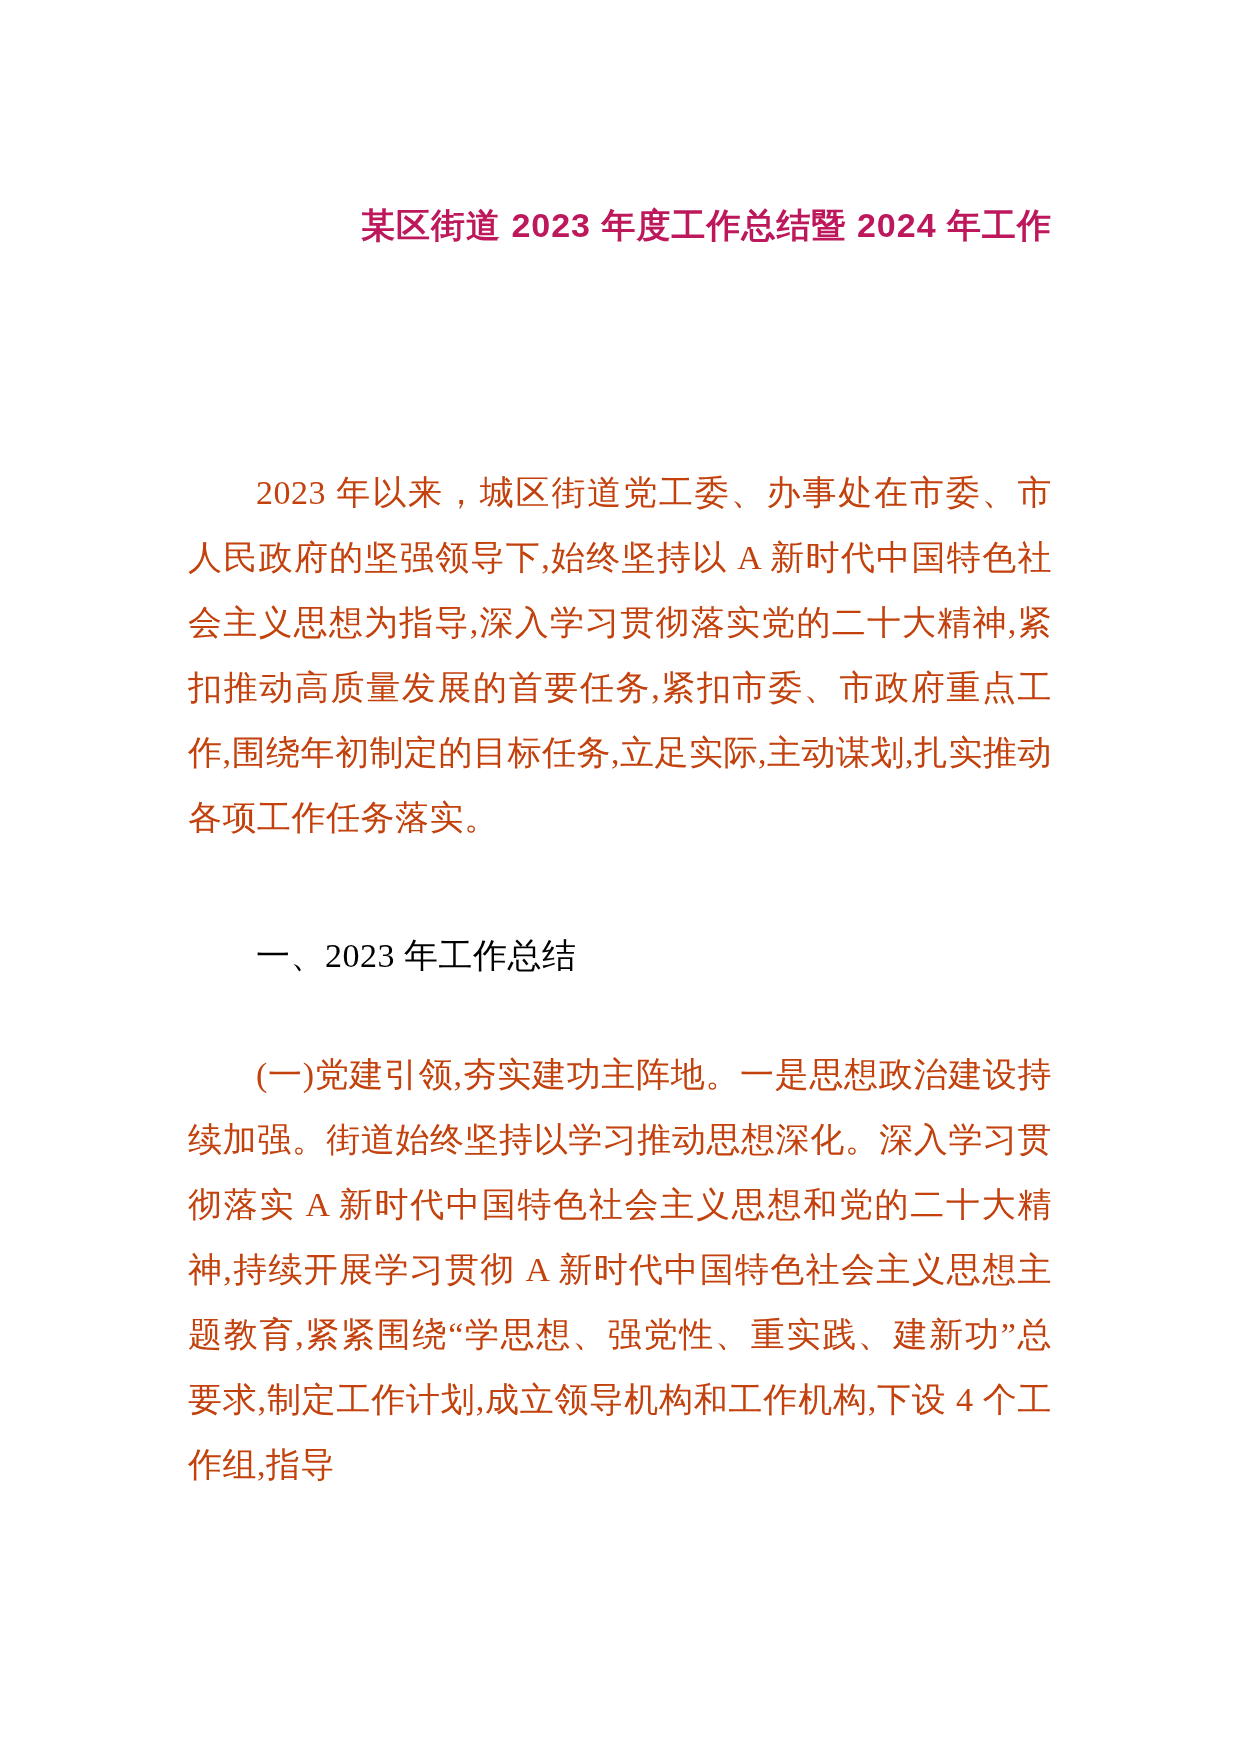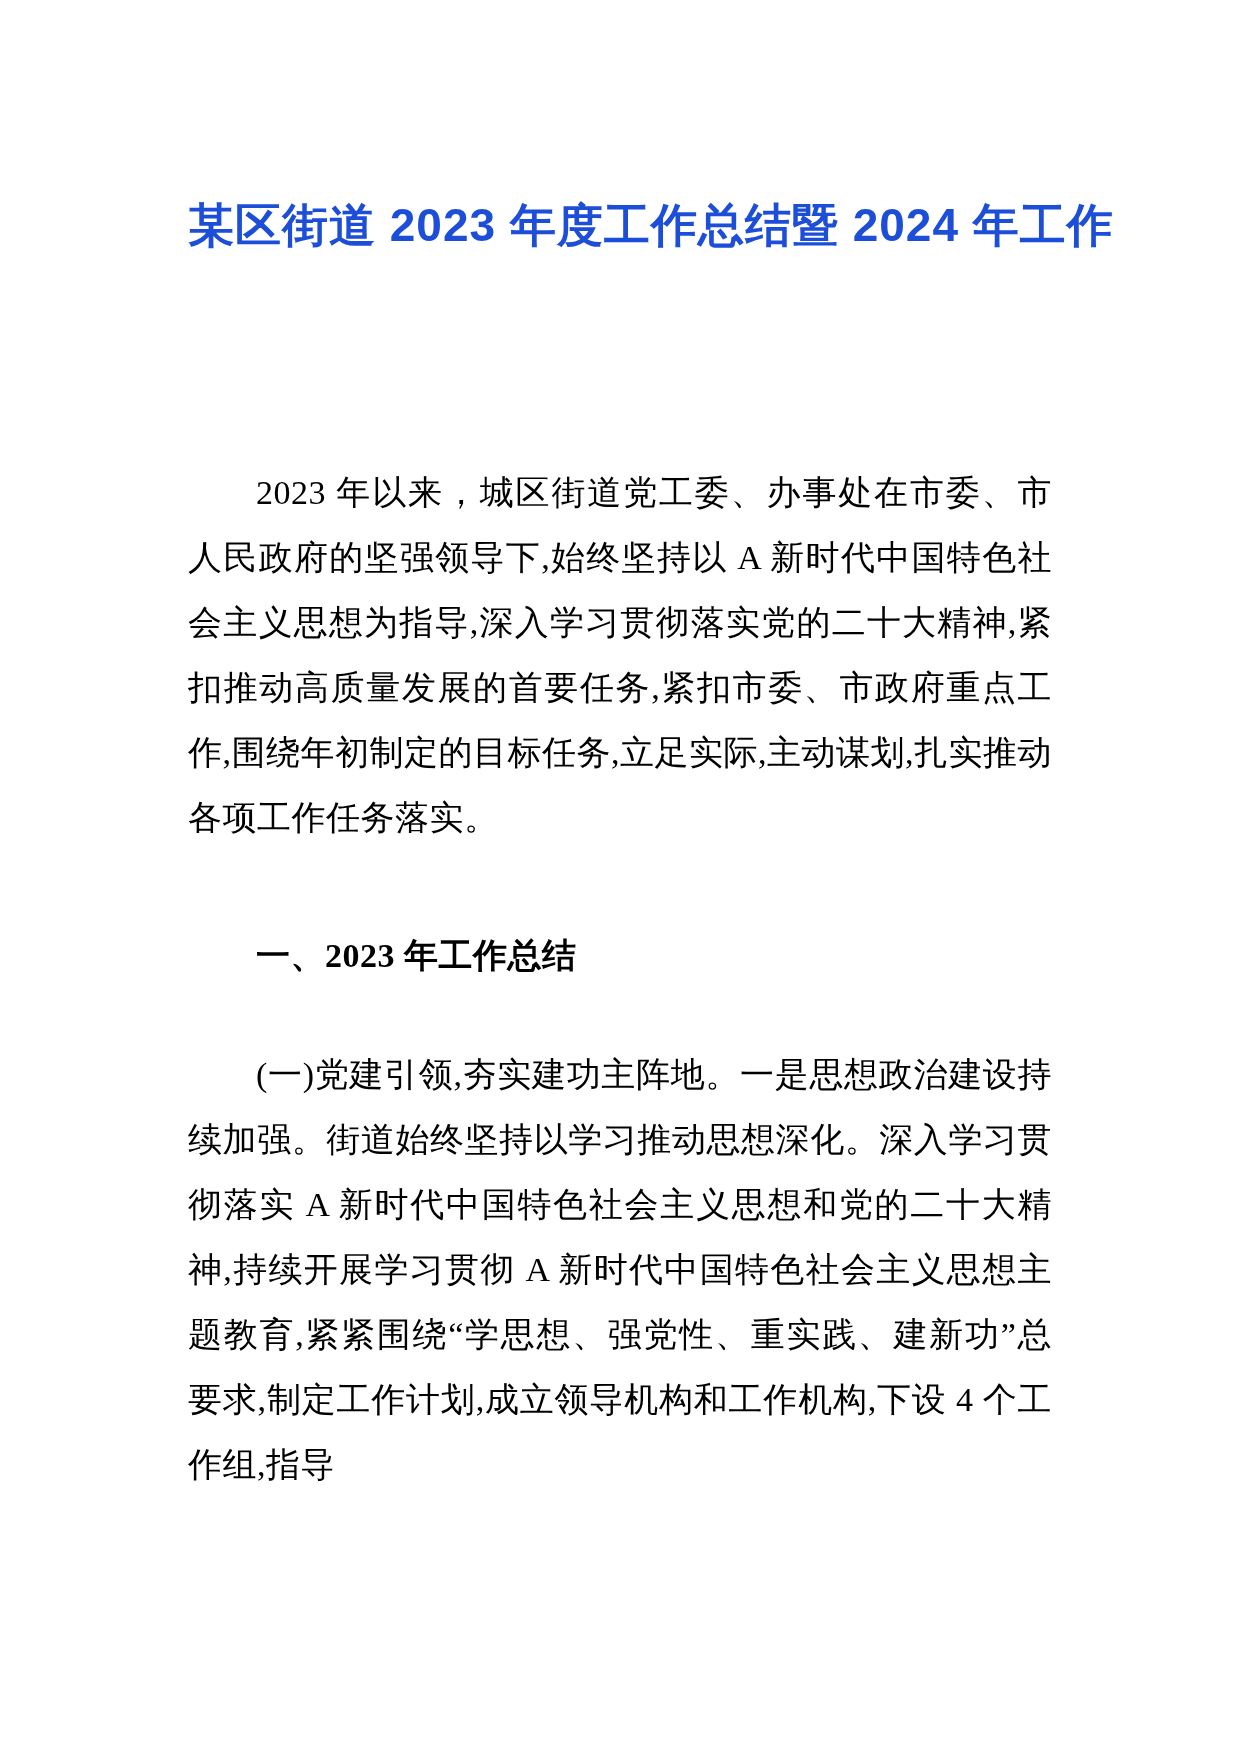--- a/index.html
+++ b/index.html
@@ -14,40 +14,40 @@
     width: 1240px;
     height: 1754px;
     background: #ffffff;
     color: #000000;
     padding: 150px 188px 0 188px;
     overflow: hidden;
   }
   .doc-title {
     font-family: "Liberation Sans", sans-serif;
     font-weight: 700;
-    font-size: 46px;
+    font-size: 34px;
     line-height: 150px;
     text-align: right;
     letter-spacing: 1px;
-    color: #1d4ed8;
+    color: #be185d;
     margin: 0 0 160px 0;
   }
   .title-line { display: block; white-space: nowrap; }
   .para {
     font-size: 34px;
     line-height: 65px;
     text-align: justify;
     text-indent: 68px;
     letter-spacing: 0.5px;
-    color: #000000;
+    color: #c2410c;
   }
   .section-heading {
     font-size: 34px;
     line-height: 65px;
-    font-weight: 700;
+    font-weight: 400;
     text-indent: 68px;
     letter-spacing: 0.5px;
     color: #000000;
     margin: 73px 0 54px 0;
     white-space: nowrap;
   }
 </style>
 </head>
 <body>
 

